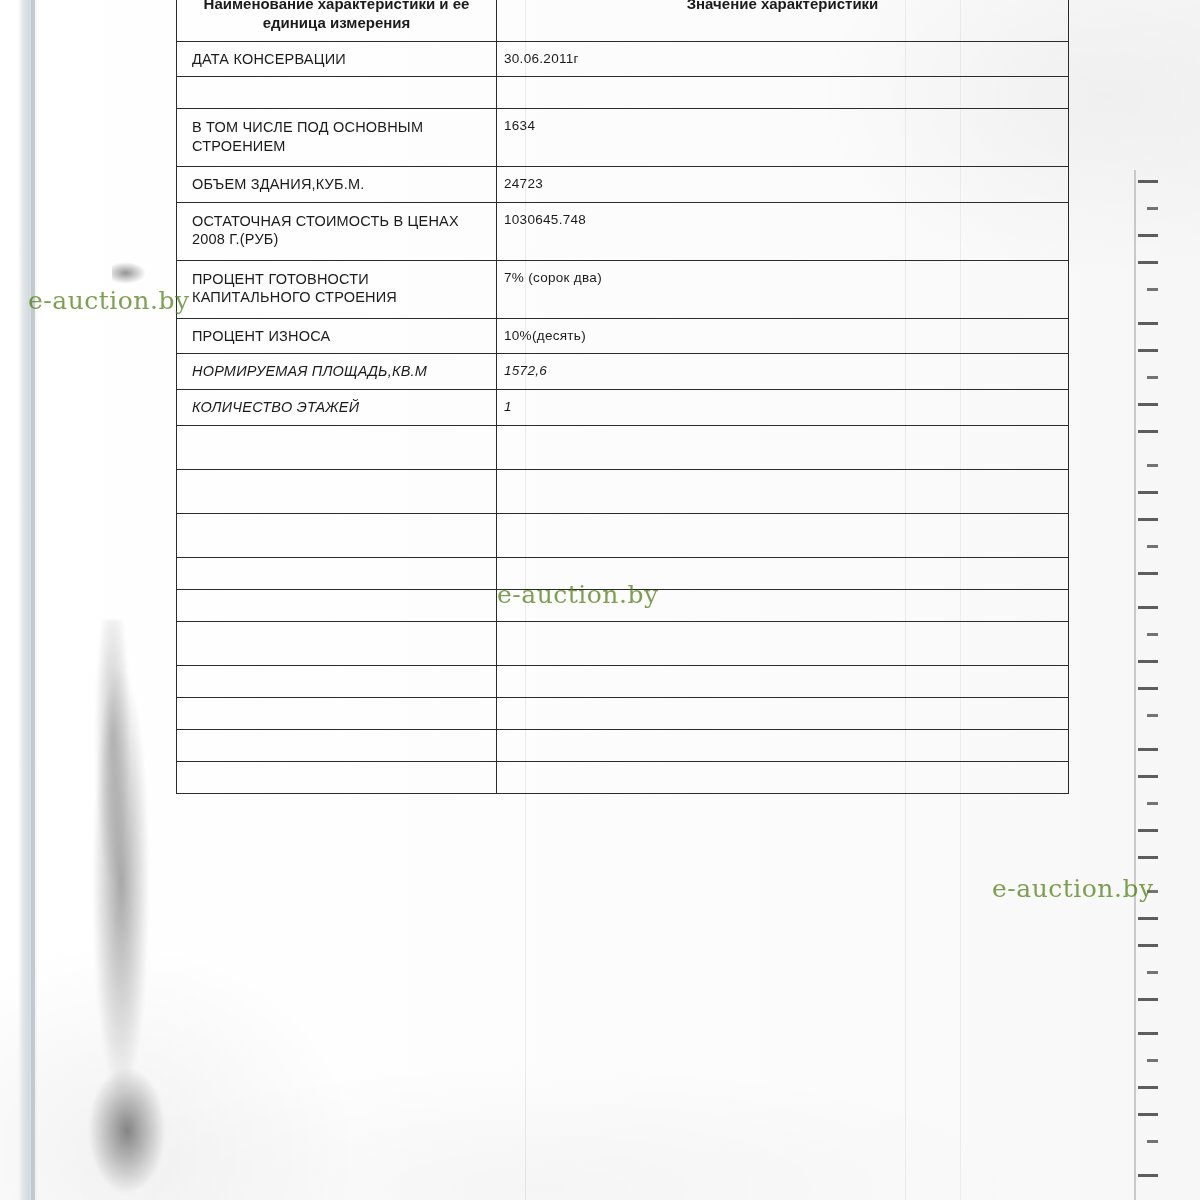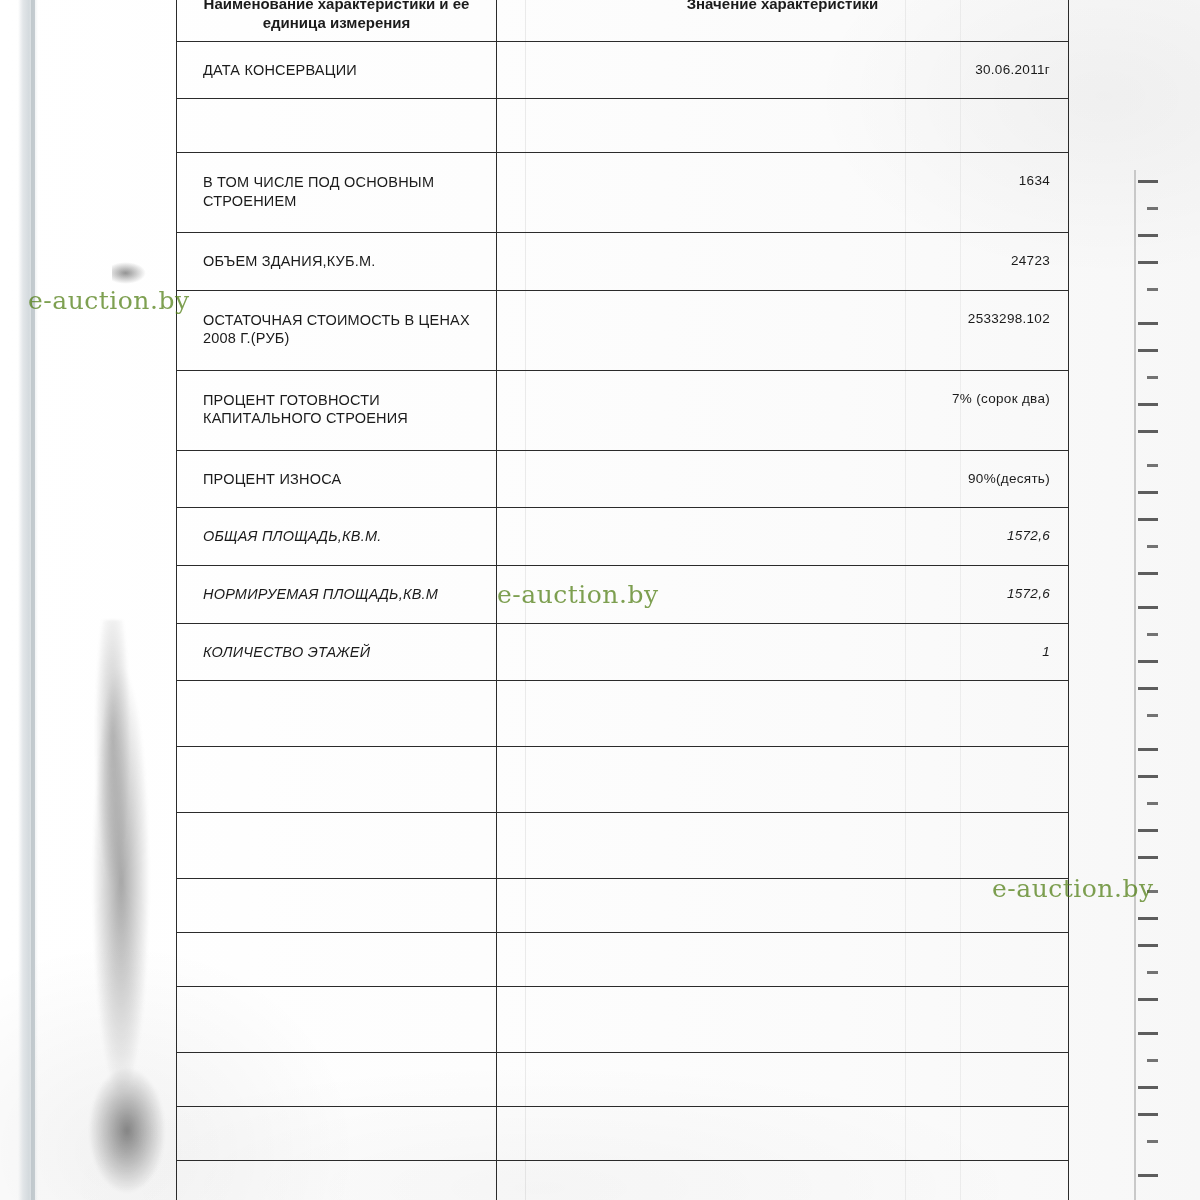--- a/index.html
+++ b/index.html
@@ -108,21 +108,21 @@
     position: absolute;
     left: 176px;
     top: -12px;
     width: 892px;
     border-collapse: collapse;
     table-layout: fixed;
     color: #1b1b1b;
   }
   .doc-table td, .doc-table th {
     border: 1px solid #2b2b2b;
-    padding: 12px;
+    padding: 1px;
     vertical-align: top;
   }
   .doc-table th {
     font-size: 15px;
     font-weight: bold;
     text-align: center;
     line-height: 1.25;
     padding: 6px 8px 8px;
   }
   .col-name { width: 320px; }
@@ -130,21 +130,21 @@
 
   .cell-name {
     font-size: 14.5px;
     line-height: 1.28;
     letter-spacing: .2px;
     padding: 7px 6px 7px 14px;
     text-transform: uppercase;
   }
   .cell-val {
     font-size: 13.5px;
-    text-align: right;
+    text-align: left;
     padding: 8px 6px;
     letter-spacing: .3px;
   }
   .italic .cell-name,
   .italic .cell-val {
     font-style: italic;
     text-transform: none;
   }
   .italic .cell-name { text-transform: uppercase; }
 
@@ -274,45 +274,37 @@
         </td>
         <td>
           <div class="cell-val">24723</div>
         </td>
       </tr>
       <tr class="r-tall">
         <td>
           <div class="cell-name">ОСТАТОЧНАЯ СТОИМОСТЬ В ЦЕНАХ  2008 г.(РУБ)</div>
         </td>
         <td>
-          <div class="cell-val">2533298.102</div>
+          <div class="cell-val">1030645.748</div>
         </td>
       </tr>
       <tr class="r-tall">
         <td>
           <div class="cell-name">ПРОЦЕНТ ГОТОВНОСТИ КАПИТАЛЬНОГО СТРОЕНИЯ</div>
         </td>
         <td>
           <div class="cell-val">7% (сорок два)</div>
         </td>
       </tr>
       <tr>
         <td>
           <div class="cell-name">ПРОЦЕНТ ИЗНОСА</div>
         </td>
         <td>
-          <div class="cell-val">90%(десять)</div>
-        </td>
-      </tr>
-      <tr class="italic">
-        <td>
-          <div class="cell-name">ОБЩАЯ ПЛОЩАДЬ,КВ.М.</div>
-        </td>
-        <td>
-          <div class="cell-val">1572,6</div>
+          <div class="cell-val">10%(десять)</div>
         </td>
       </tr>
       <tr class="italic">
         <td>
           <div class="cell-name">НОРМИРУЕМАЯ ПЛОЩАДЬ,КВ.М</div>
         </td>
         <td>
           <div class="cell-val">1572,6</div>
         </td>
       </tr>

